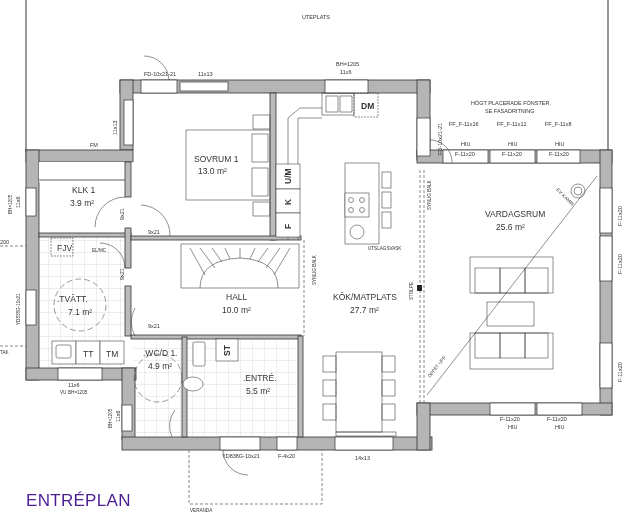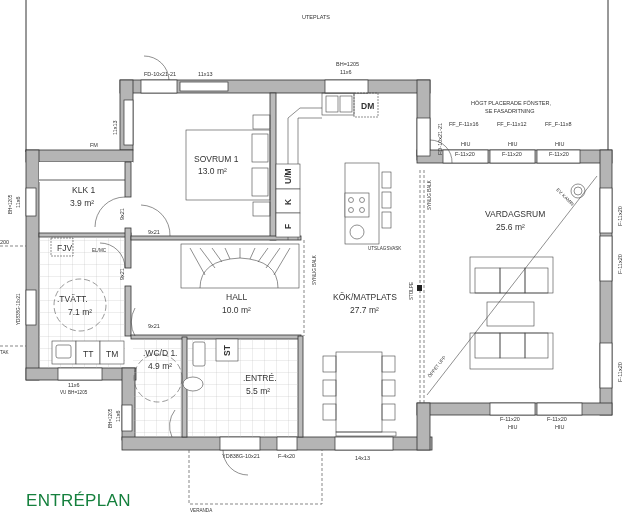--- a/index.html
+++ b/index.html
@@ -2,21 +2,21 @@
 <html><head>
 <meta charset="utf-8">
 <style>
   html,body{margin:0;padding:0;background:#fff;}
   body{width:625px;height:525px;position:relative;overflow:hidden;font-family:"Liberation Sans",sans-serif;}
   svg{position:absolute;left:0;top:0;}
   .lbl{font-family:"Liberation Sans",sans-serif;fill:#333;}
   .rm{font-size:8.5px;fill:#333;}
   .sm{font-size:5.5px;fill:#333;}
   .xs{font-size:4.6px;fill:#333;}
-  .title{position:absolute;left:26px;top:491px;font-size:17px;color:#15803d;letter-spacing:0.3px;font-family:"Liberation Sans",sans-serif;}
+  .title{position:absolute;left:26px;top:491px;font-size:17px;color:#4c1d95;letter-spacing:0.3px;font-family:"Liberation Sans",sans-serif;}
 </style>
 </head>
 <body>
 
 <svg width="625" height="525" viewBox="0 0 625 525" xmlns="http://www.w3.org/2000/svg">
 
   <g stroke="#333" stroke-width="1" fill="none">
     <line x1="26" y1="0" x2="26" y2="152"></line>
     <line x1="608" y1="0" x2="608" y2="163"></line>
   </g>

